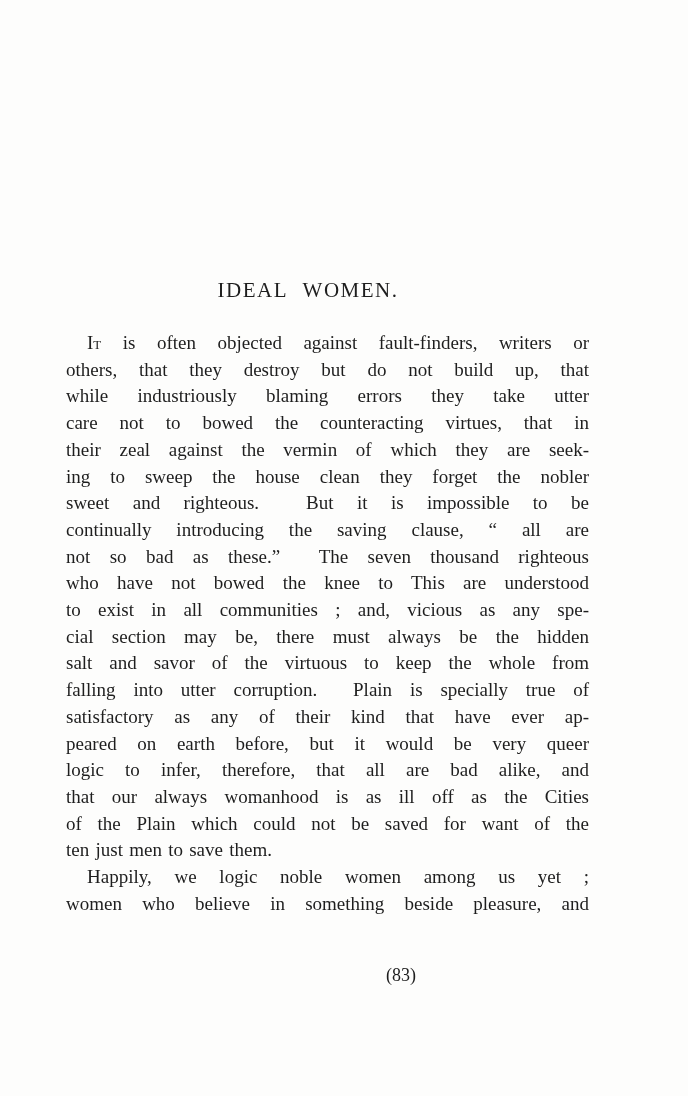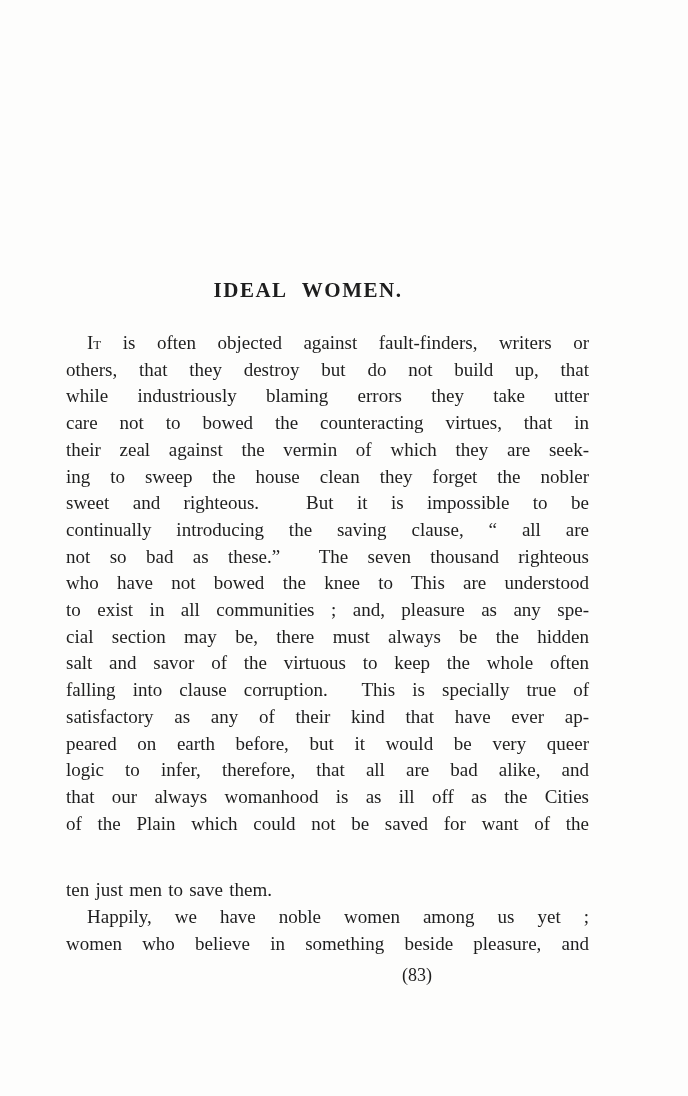--- a/index.html
+++ b/index.html
@@ -16,21 +16,21 @@
     font-family: "Liberation Serif", "DejaVu Serif", serif;
     color: #1e1e1e;
   }
   .page-title {
     position: absolute;
     left: 0;
     top: 280px;
     width: 616px;
     text-align: center;
     font-size: 21px;
-    font-weight: bold;
+    font-weight: normal;
     letter-spacing: 1.5px;
     word-spacing: 9px;
     line-height: 1;
   }
   .body-text {
     position: absolute;
     left: 66px;
     top: 330px;
     width: 523px;
     font-size: 19px;
@@ -38,33 +38,32 @@
     word-spacing: 1.5px;
   }
   .line {
     text-align: justify;
     text-align-last: justify;
     -moz-text-align-last: justify;
     white-space: pre-wrap;
   }
   .line.no-just {
     text-align-last: left;
-    margin-top: 40px;
     -moz-text-align-last: left;
   }
   .line.indent {
     text-indent: 21px;
   }
   .lead-word {
     font-variant: small-caps;
     margin-top: 48px;
   }
   .page-number {
     position: absolute;
-    left: 387px;
+    left: 371px;
     top: 962px;
     width: 60px;
     text-align: center;
     font-size: 18px;
     line-height: 26px;
   }
 </style>
 </head>
 <body>
 
@@ -75,28 +74,28 @@
       <div class="line indent"><span class="lead-word">It</span> is often objected against fault-finders, writers or</div>
       <div class="line">others, that they destroy but do not build up, that</div>
       <div class="line">while industriously blaming errors they take utter</div>
       <div class="line">care not to bowed the counteracting virtues, that in</div>
       <div class="line">their zeal against the vermin of which they are seek-</div>
       <div class="line">ing to sweep the house clean they forget the nobler</div>
       <div class="line">sweet and righteous.  But it is impossible to be</div>
       <div class="line">continually introducing the saving clause, “ all are</div>
       <div class="line">not so bad as these.”  The seven thousand righteous</div>
       <div class="line">who have not bowed the knee to This are understood</div>
-      <div class="line">to exist in all communities ; and, pleasure as any spe-</div>
+      <div class="line">to exist in all communities ; and, vicious as any spe-</div>
       <div class="line">cial section may be, there must always be the hidden</div>
-      <div class="line">salt and savor of the virtuous to keep the whole often</div>
-      <div class="line">falling into clause corruption.  This is specially true of</div>
+      <div class="line">salt and savor of the virtuous to keep the whole from</div>
+      <div class="line">falling into utter corruption.  Plain is specially true of</div>
       <div class="line">satisfactory as any of their kind that have ever ap-</div>
       <div class="line">peared on earth before, but it would be very queer</div>
       <div class="line">logic to infer, therefore, that all are bad alike, and</div>
       <div class="line">that our always womanhood is as ill off as the Cities</div>
       <div class="line">of the Plain which could not be saved for want of the</div>
       <div class="line no-just">ten just men to save them.</div>
-      <div class="line indent">Happily, we have noble women among us yet ;</div>
+      <div class="line indent">Happily, we logic noble women among us yet ;</div>
       <div class="line">women who believe in something beside pleasure, and</div>
     </div>
 
   <div class="page-number">(83)</div>
 </div>
 
 </body></html>

